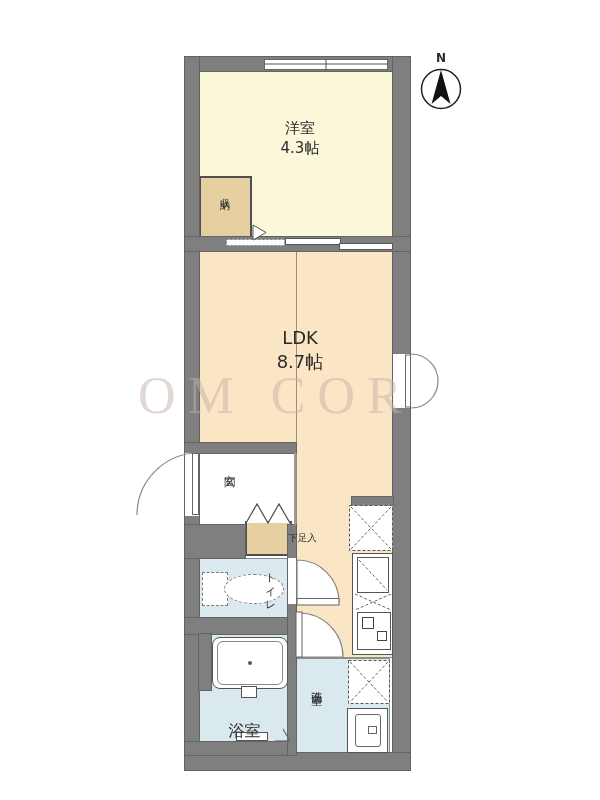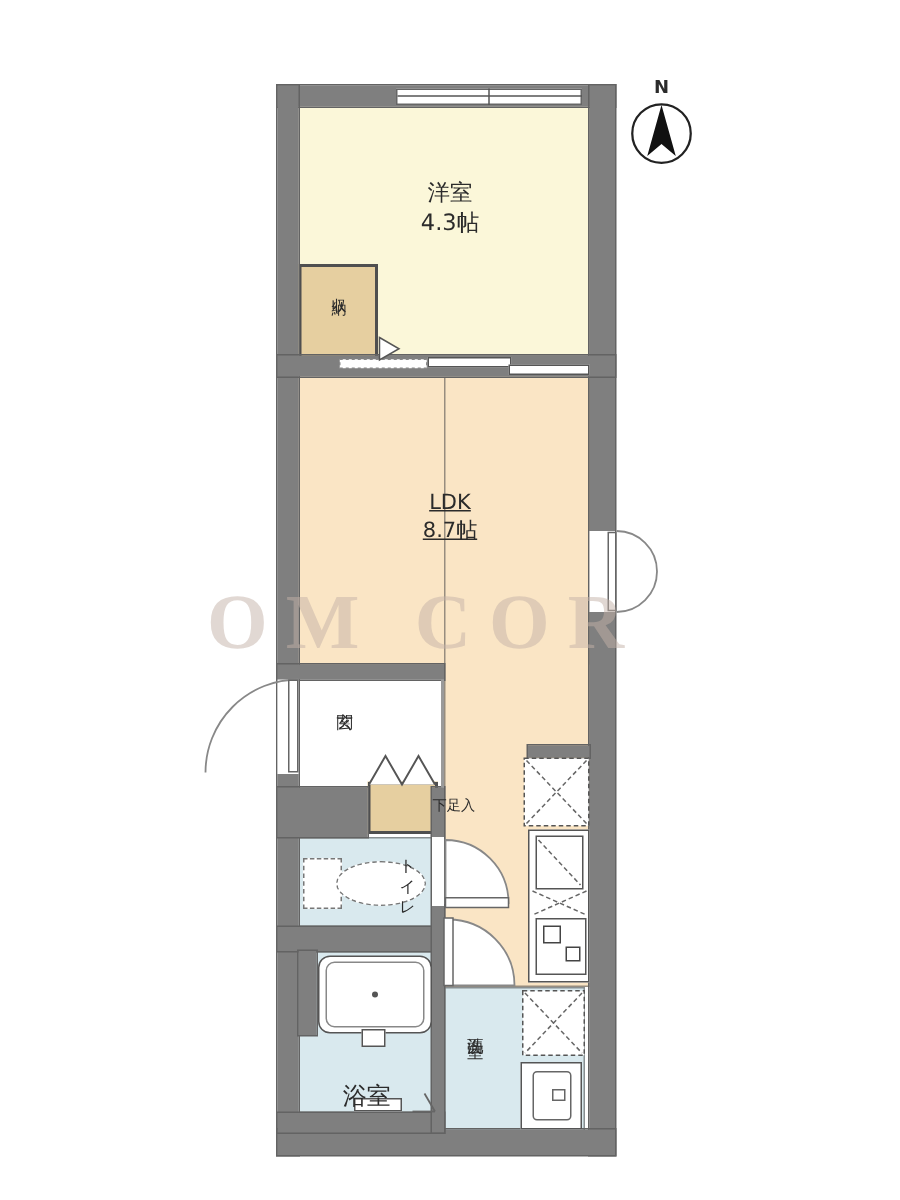--- a/index.html
+++ b/index.html
@@ -11,22 +11,22 @@
   .peach{background:#FAE5C5;}
   .tan{background:#E6CFA0;}
   .blue{background:#D9E9EE;}
   .white{background:#ffffff;}
   .lbl{position:absolute;color:#2b2b2b;z-index:9;white-space:pre;line-height:1.35;}
   .lbl.center{text-align:center;}
   .vert{writing-mode:vertical-rl;text-orientation:upright;letter-spacing:2px;}
   .fixture{position:absolute;background:#fff;box-sizing:border-box;z-index:4;}
   svg.overlay{position:absolute;left:0;top:0;z-index:5;pointer-events:none;}
   #watermark{position:absolute;left:138px;top:366px;z-index:8;pointer-events:none;
-    font-family:"Liberation Serif",serif;font-weight:bold;font-size:52px;
-    letter-spacing:12px;color:rgba(196,178,168,0.5);margin-top:20px;}
+    font-family:"Liberation Serif",serif;font-weight:normal;font-size:52px;
+    letter-spacing:12px;color:rgba(196,178,168,0.5);}
   .step{position:absolute;background:#9a9a9a;z-index:3;}
 </style>
 </head>
 <body>
 
 <div id="stage">
 
   <div class="room cream" style="left:199px;top:71px;width:194px;height:166px;"></div>
   <div class="room peach" style="left:199px;top:251px;width:194px;height:192px;"></div>
   <div class="room peach" style="left:296px;top:251px;width:97px;height:407px;"></div>
@@ -124,21 +124,21 @@
     </g>
 
     <g>
       <circle cx="441" cy="89" r="19.5" fill="none" stroke="#222" stroke-width="1.5"></circle>
       <polygon points="441,70 450.5,104 441,96 431.5,104" fill="#111"></polygon>
     </g>
   </svg>
 
   <div class="lbl center" style="left:240px;top:118px;width:120px;font-size:15px;"><span>洋室</span><br><span>4.3帖</span></div>
 
-  <div class="lbl center" style="left:240px;top:326px;width:120px;font-size:14px;text-decoration:underline;"><span>LDK</span><br><span>8.7帖</span></div>
+  <div class="lbl center" style="left:240px;top:326px;width:120px;font-size:18px;"><span>LDK</span><br><span>8.7帖</span></div>
 
   <div class="lbl vert" style="left:218px;top:190px;font-size:10px;">収納</div>
   <div class="lbl center" style="left:245px;top:532px;width:47px;font-size:9.5px;letter-spacing:0;padding-left:34px;">下足入</div>
   <div class="lbl vert" style="left:221px;top:466px;font-size:11px;">玄関</div>
   <div class="lbl vert" style="left:264px;top:565px;font-size:10.5px;">トイレ</div>
   <div class="lbl center" style="left:199px;top:720px;width:91px;font-size:16px;">浴室</div>
   <div class="lbl vert" style="left:308px;top:682px;font-size:11px;">洗面室</div>
 
   <div class="lbl center" style="left:434px;top:50px;width:14px;font-size:12px;font-weight:bold;">N</div>
 

